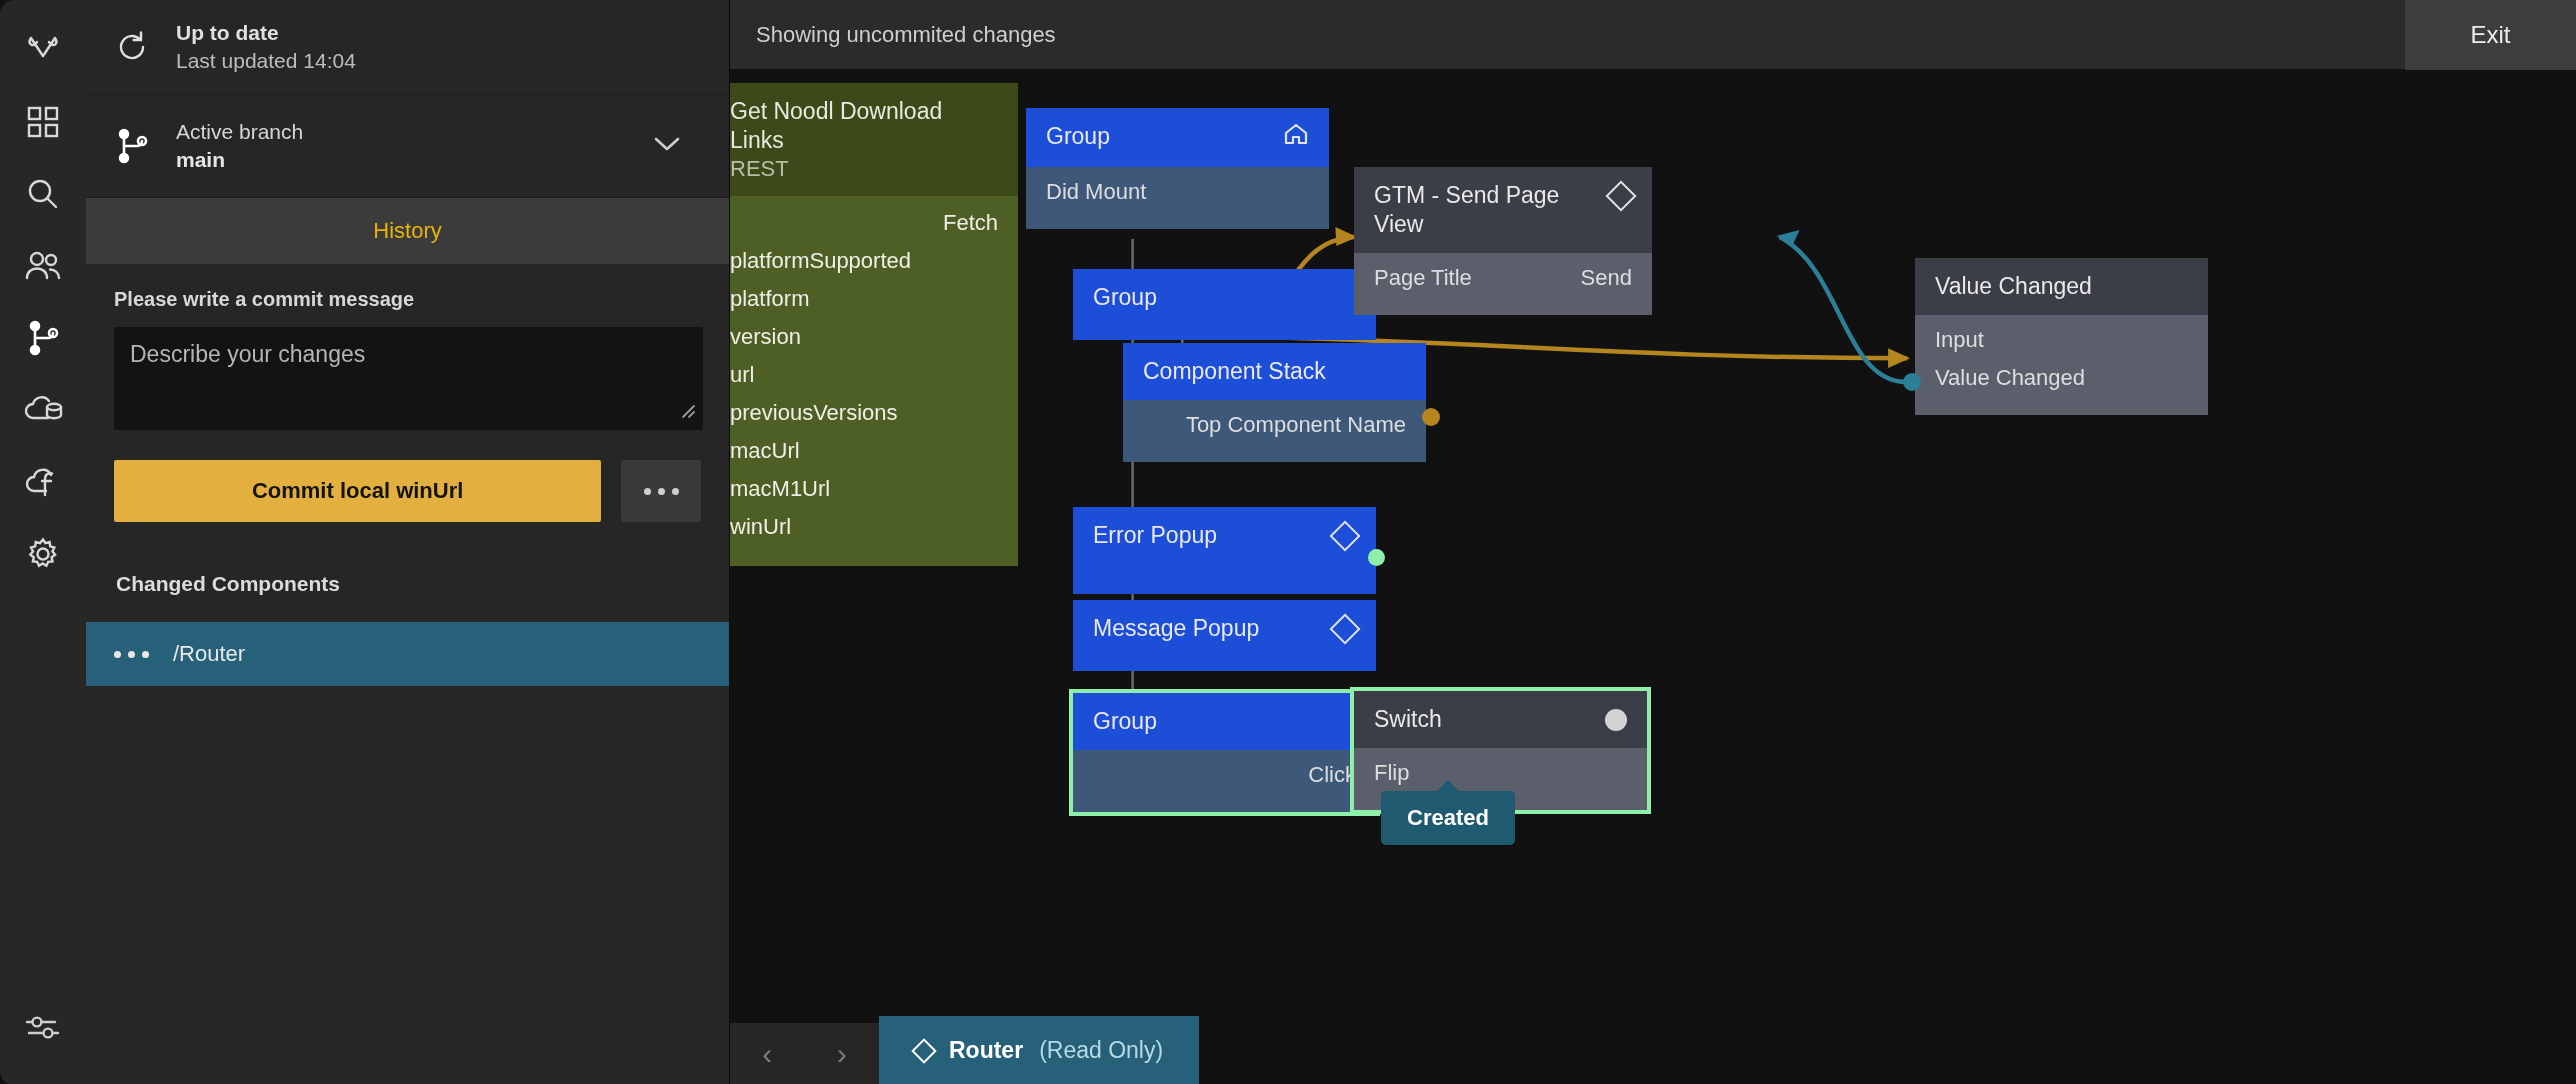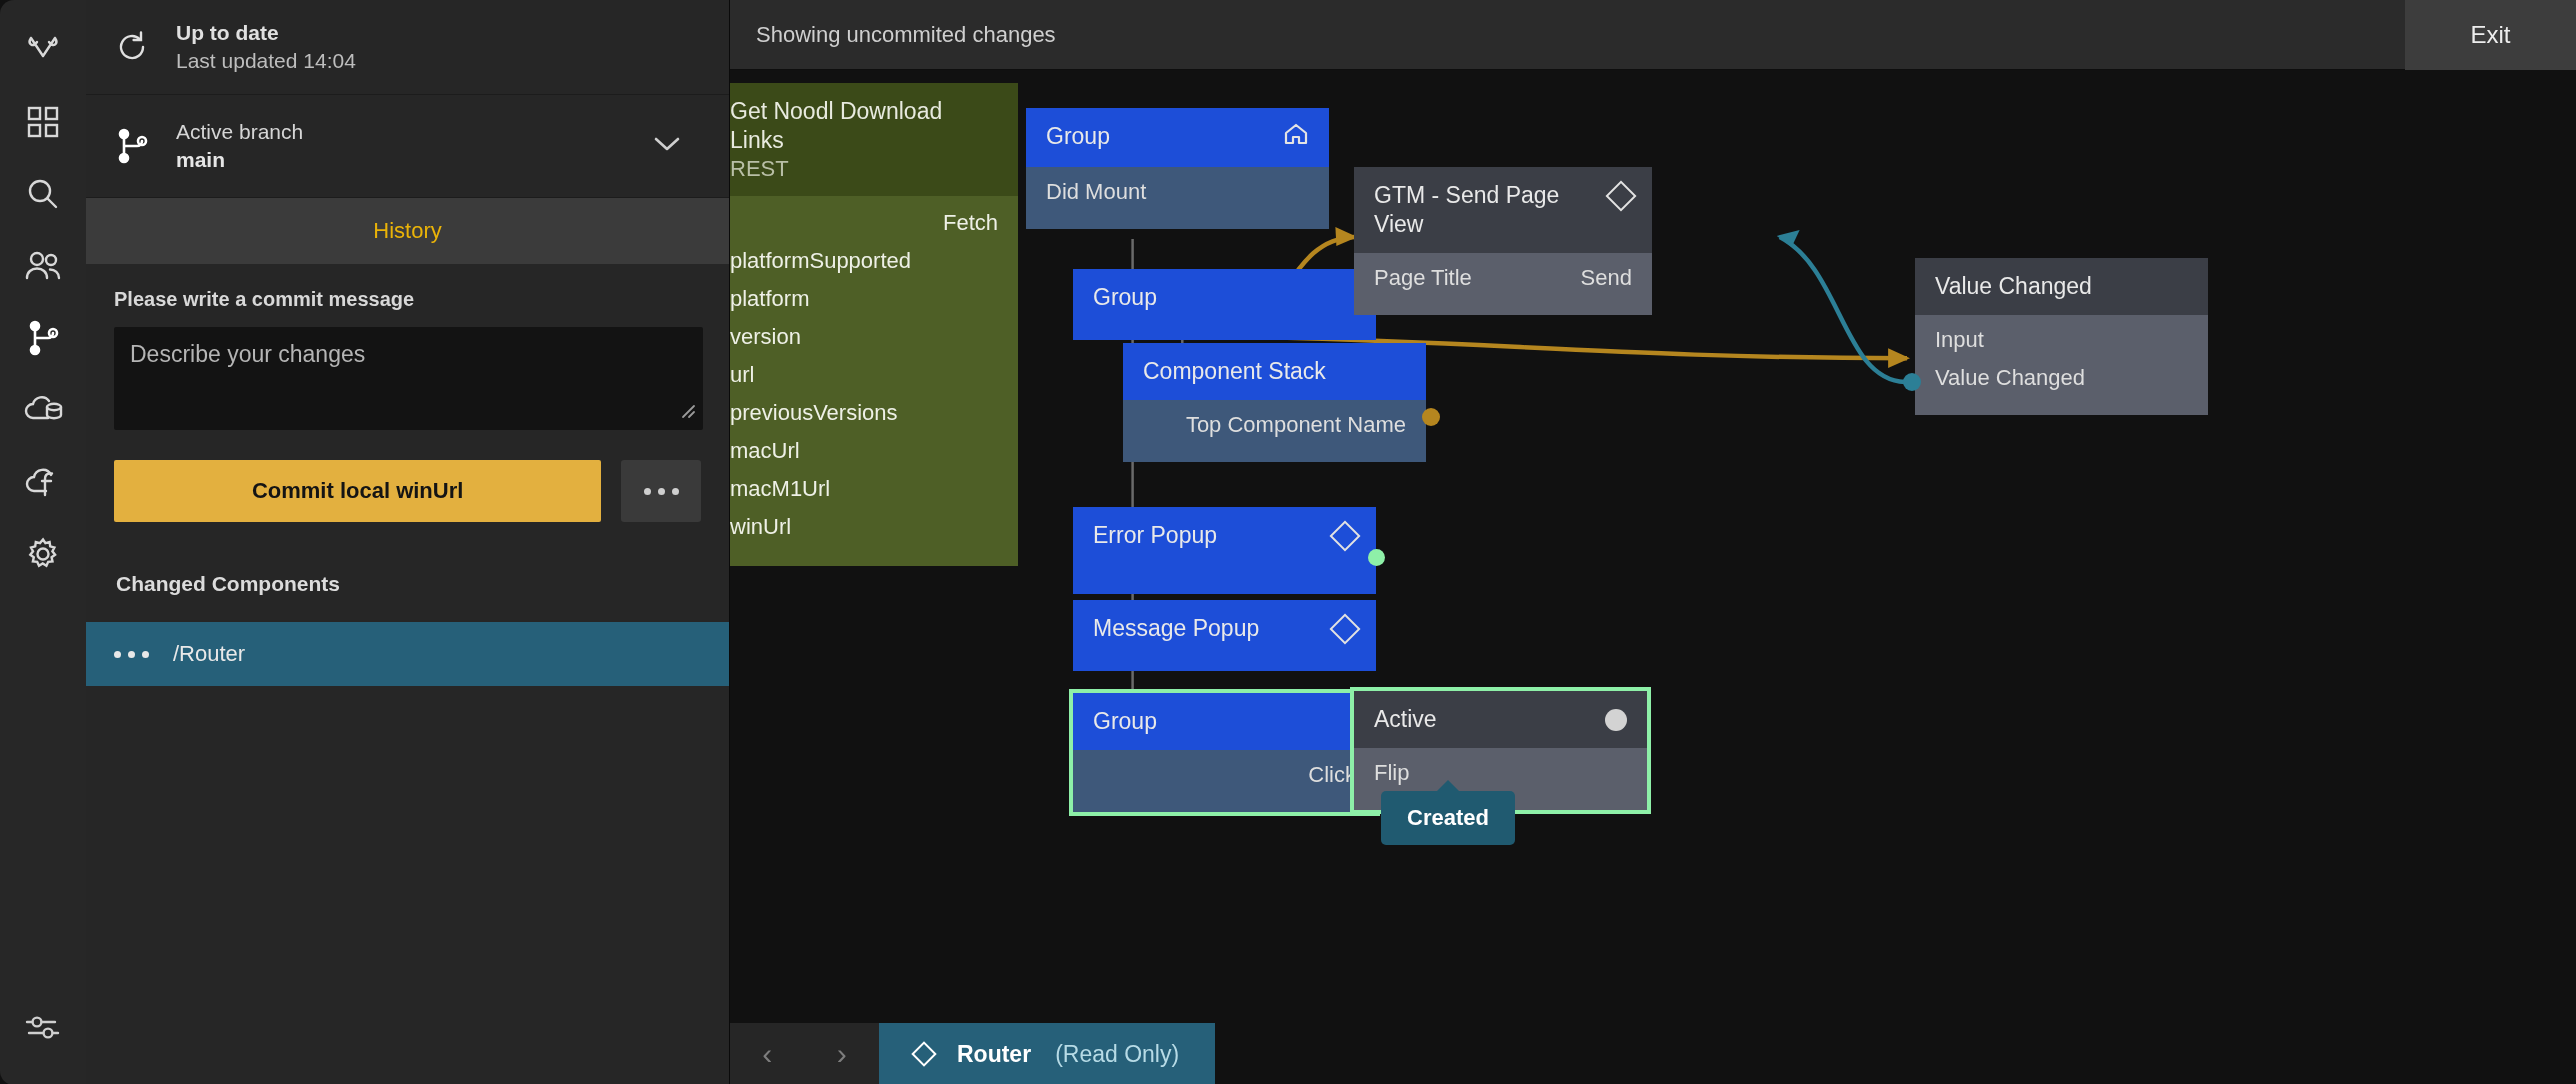--- a/index.html
+++ b/index.html
@@ -153,21 +153,21 @@
     content:""; position:absolute; top:-11px; left: 50%; transform: translateX(-50%);
     border-left: 12px solid transparent; border-right: 12px solid transparent;
     border-bottom: 12px solid #205a70;
   }
 
   
   .tabbar { height: 70px; background:#111; display:flex; align-items:flex-end; position:relative; z-index: 6;}
   .navbtns { width: 149px; height: 62px; background:#262626; display:flex; align-items:center; justify-content:space-around; }
   .navbtn { color:#7d7d7d; font-size: 30px; cursor:pointer; width: 60px; text-align:center; }
   .doc-tab {
-    height: 62px; background:#266079; display:flex; align-items:center; gap: 24px;
+    height: 69px; background:#266079; display:flex; align-items:center; gap: 16px;
     padding: 0 36px; cursor:pointer;
   }
   .doc-tab .dm { width:18px; height:18px; border:2.5px solid #ffffff; transform:rotate(45deg); }
   .doc-tab .tname { color:#ffffff; font-size: 23px; font-weight:bold; }
   .doc-tab .tro { color:#b7dbe6; font-size: 23px; }
 </style>
 </head>
 <body>
 
 <div id="app">
@@ -456,21 +456,21 @@
         </div>
         <div class="nbody">
           <div class="port in">Input</div>
           <div class="port in">Value Changed</div>
         </div>
       </div>
       <div style="position:absolute;left:1173px;top:303px;width:18px;height:18px;border-radius:50%;background:#2c7f96;z-index:5;"></div>
 
       <div class="node n-grey sel-green" style="left:624px; top:621px; width:293px;">
         <div class="nhead">
-          <span>Active</span>
+          <span>Switch</span>
           <span class="circle-dot"></span>
         </div>
         <div class="nbody">
           <div class="port in">Flip</div>
         </div>
       </div>
 
       <div class="badge" style="left:651px; top:721px;">Created</div>
 
     </div>

